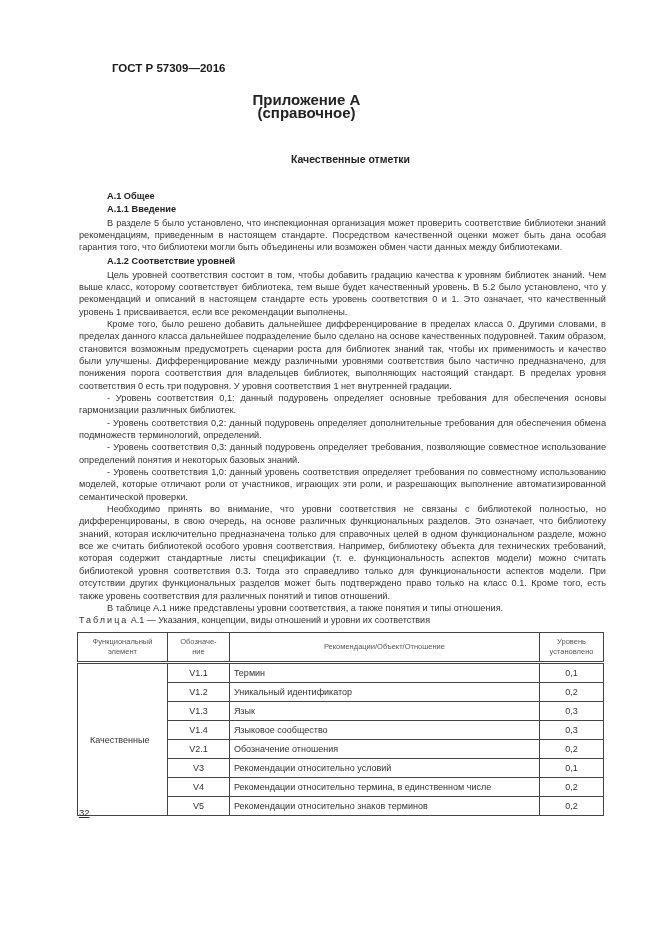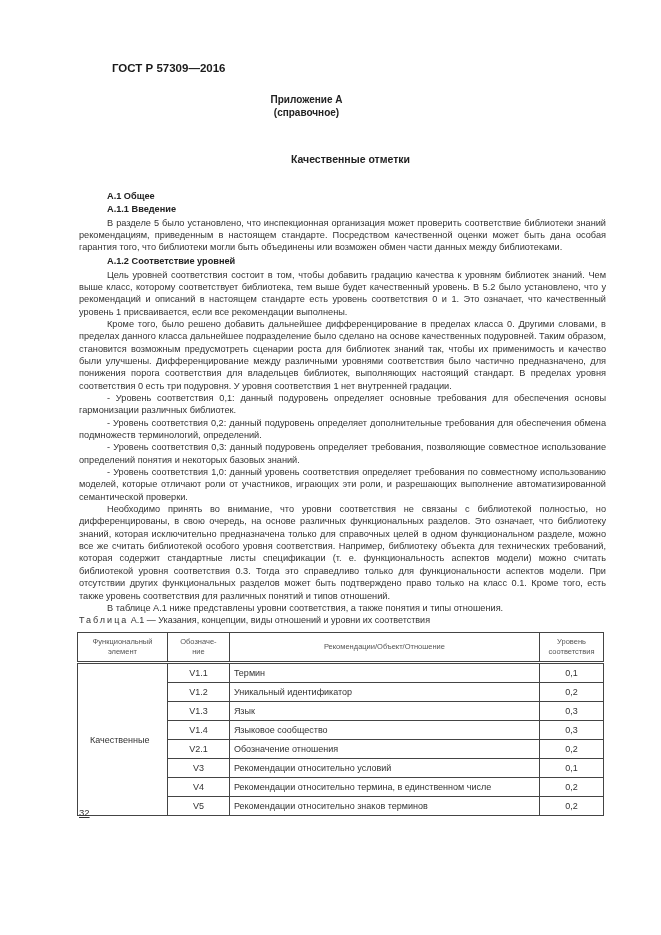--- a/index.html
+++ b/index.html
@@ -2,21 +2,21 @@
 <html><head>
 <meta charset="utf-8">
 <style>
   html, body { margin: 0; padding: 0; background: #ffffff; }
   body {
     width: 661px; height: 935px; position: relative; overflow: hidden;
     font-family: "Liberation Sans", sans-serif; color: #222;
   }
   .page { position: absolute; left: 0; top: 0; width: 661px; height: 935px; }
   .doc-code { position: absolute; left: 79px; top: 62px; font-size: 11.5px; font-weight: bold; color: #1a1a1a; margin-left: 33px; }
-  .annex { position: absolute; left: 0; width: 613px; top: 93px; text-align: center; font-size: 10px; font-weight: bold; line-height: 13px; color: #222; }
+  .annex { position: absolute; left: 0; width: 613px; top: 93px; text-align: center; font-size: 15px; font-weight: bold; line-height: 13px; color: #222; }
   .title { position: absolute; left: 0; width: 661px; top: 153px; text-align: center; font-size: 10.5px; font-weight: bold; color: #222; margin-left: 20px; }
   .body { position: absolute; left: 79px; width: 527px; top: 188px; font-size: 9.2px; line-height: 12.35px; color: #333; }
   .body p { margin: 0; text-align: justify; text-align-last: left; }
   .body .h { font-weight: bold; padding-left: 28px; color: #222; margin-top: 1.5px; margin-bottom: 1px; }
   .body .ind { text-indent: 28px; }
   .body .dash { text-indent: 28px; }
   .caption { position: absolute; left: 79px; top: 615px; font-size: 9px; color: #333; }
   .caption .sp { letter-spacing: 2px; }
   table.t { position: absolute; left: 77px; top: 632px; width: 527px; border-collapse: collapse; font-size: 9px; color: #333; }
   table.t td, table.t th { border: 1px solid #444; padding: 0 4px; vertical-align: middle; }
@@ -63,21 +63,21 @@
       <col style="width:90px">
         <col style="width:62px">
         <col style="width:311px">
         <col style="width:64px">
     </colgroup>
     <thead>
       <tr>
         <th><span>Функциональный</span><br><span>элемент</span></th>
         <th><span>Обозначе-</span><br><span>ние</span></th>
         <th><span>Рекомендации/Объект/Отношение</span></th>
-        <th><span>Уровень</span><br><span>соответствия</span></th>
+        <th><span>Уровень</span><br><span>установлено</span></th>
       </tr>
     </thead>
     <tbody>
       <tr>
         <td class="elem" rowspan="8">Качественные</td>
         <td class="code">V1.1</td>
         <td>Термин</td>
         <td class="lvl">0,1</td>
       </tr>
       <tr>

